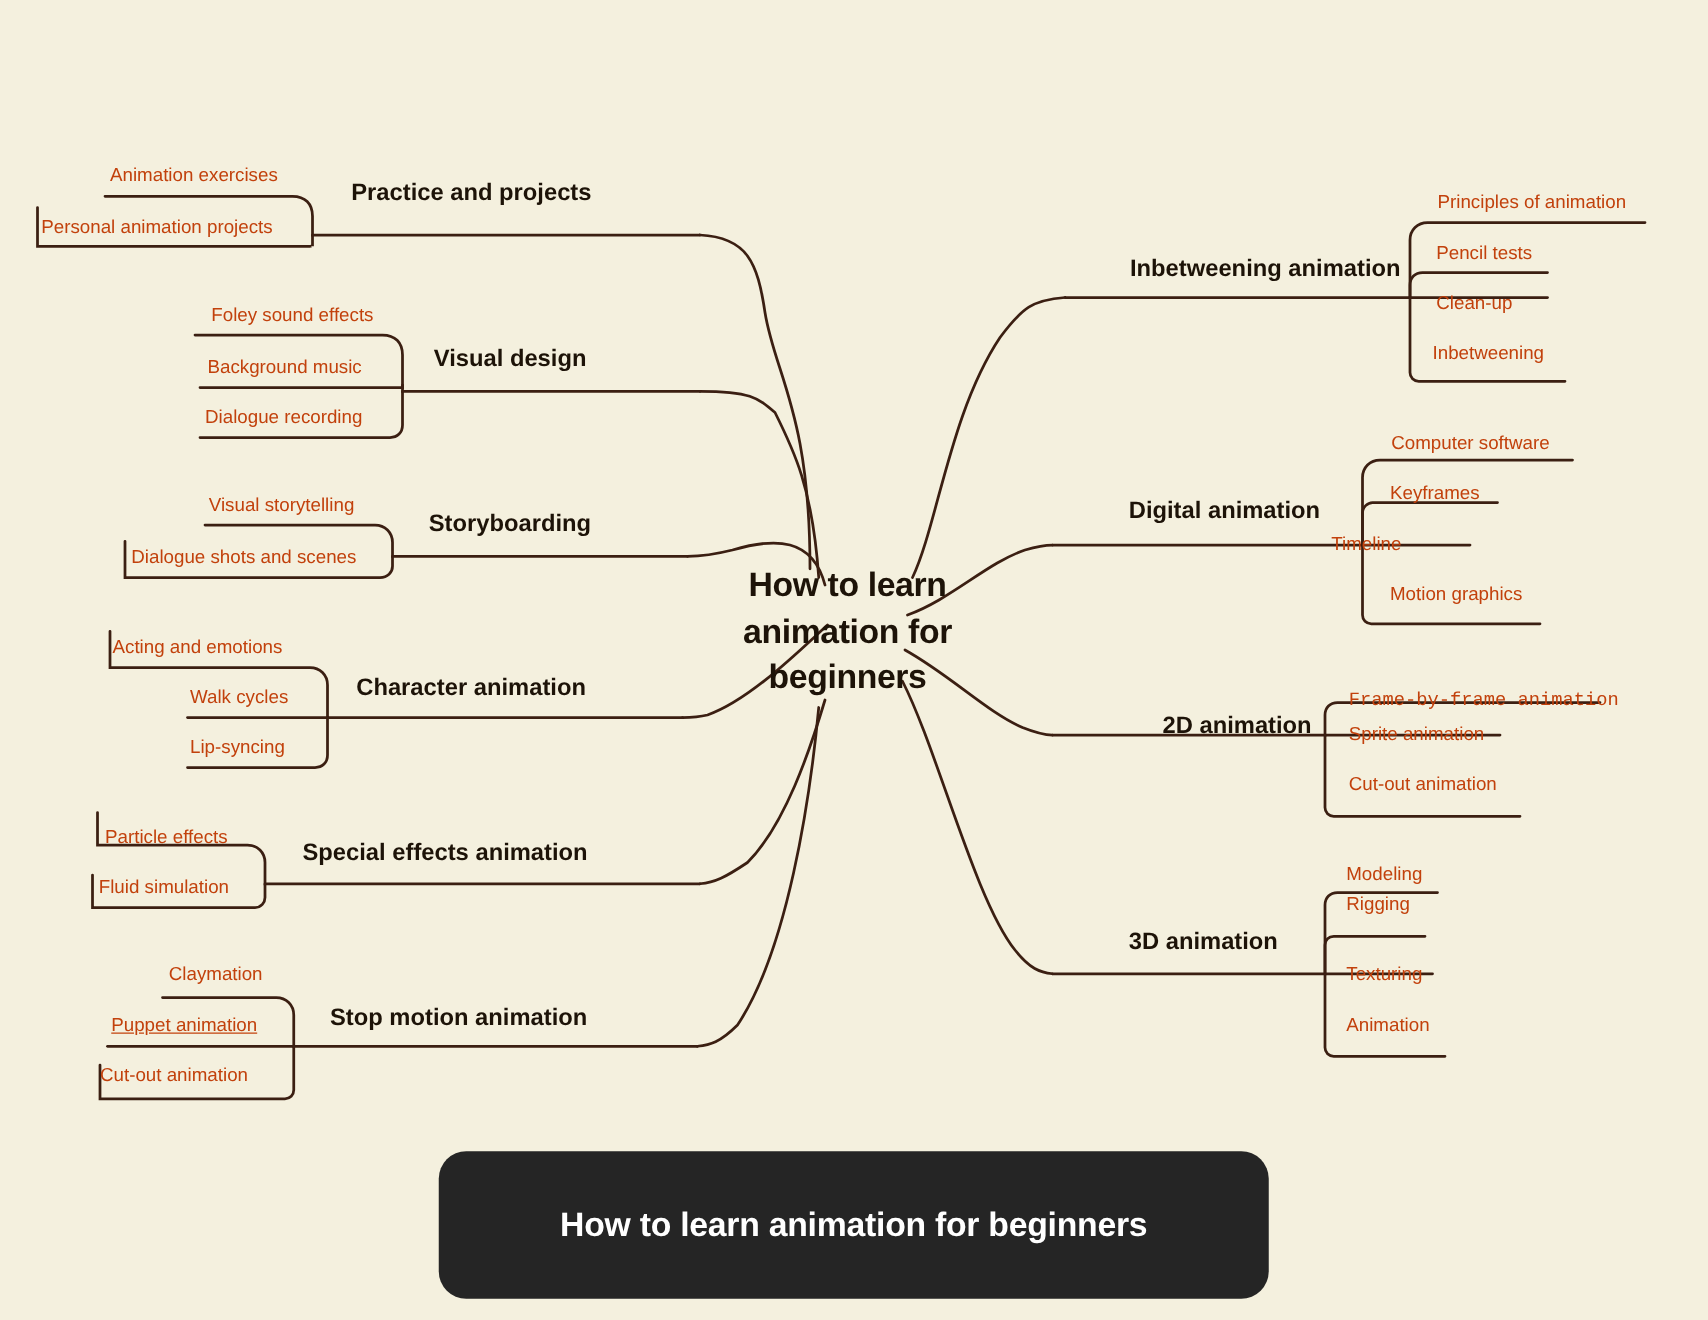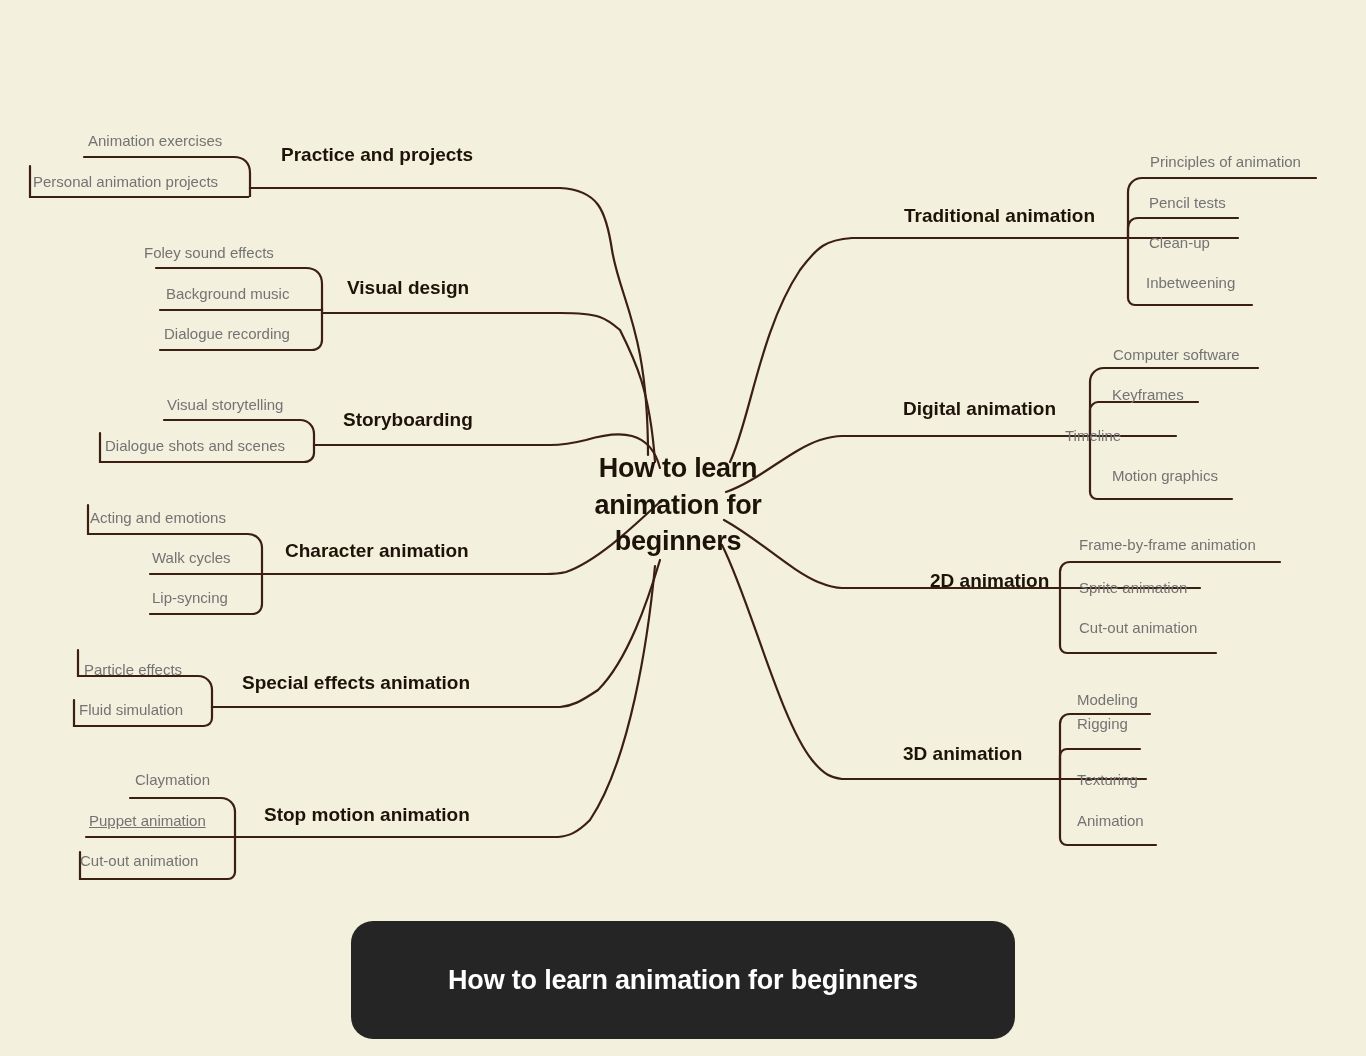--- a/index.html
+++ b/index.html
@@ -42,21 +42,21 @@
   .branch-label {
     position: absolute;
     font-size: 19px;
     font-weight: bold;
     color: #1d1308;
     white-space: nowrap;
   }
   .leaf-label {
     position: absolute;
     font-size: 15px;
-    color: #737373;
+    color: #c2410c;
     white-space: nowrap;
   }
   .footer-pill {
     position: absolute;
     left: 351px;
     top: 921px;
     width: 664px;
     height: 118px;
     background: #252525;
     border-radius: 22px;
@@ -134,54 +134,54 @@
 <div class="branch-label" style="left:281px; top:144px;">Practice and projects</div>
 <div class="branch-label" style="left:347px; top:277px;">Visual design</div>
 <div class="branch-label" style="left:343px; top:409px;">Storyboarding</div>
 <div class="branch-label" style="left:285px; top:540px;">Character animation</div>
 <div class="branch-label" style="left:242px; top:672px;">Special effects animation</div>
 <div class="branch-label" style="left:264px; top:804px;">Stop motion animation</div>
 
 <div class="leaf-label" style="left:88px; top:132px;">Animation exercises</div>
 <div class="leaf-label" style="left:33px; top:173px;">Personal animation projects</div>
 
-<div class="leaf-label" style="left:144px; top:244px;">Foley sound effects</div>
+<div class="leaf-label" style="left:169px; top:244px;">Foley sound effects</div>
 <div class="leaf-label" style="left:166px; top:285px;">Background music</div>
 <div class="leaf-label" style="left:164px; top:325px;">Dialogue recording</div>
 
 <div class="leaf-label" style="left:167px; top:396px;">Visual storytelling</div>
 <div class="leaf-label" style="left:105px; top:437px;">Dialogue shots and scenes</div>
 
 <div class="leaf-label" style="left:90px; top:509px;">Acting and emotions</div>
 <div class="leaf-label" style="left:152px; top:549px;">Walk cycles</div>
 <div class="leaf-label" style="left:152px; top:589px;">Lip-syncing</div>
 
 <div class="leaf-label" style="left:84px; top:661px;">Particle effects</div>
 <div class="leaf-label" style="left:79px; top:701px;">Fluid simulation</div>
 
 <div class="leaf-label" style="left:135px; top:771px;">Claymation</div>
 <div class="leaf-label" style="left:89px; top:812px;text-decoration:underline;">Puppet animation</div>
 <div class="leaf-label" style="left:80px; top:852px;">Cut-out animation</div>
 
-<div class="branch-label" style="left:904px; top:205px;">Traditional animation</div>
+<div class="branch-label" style="left:904px; top:205px;">Inbetweening animation</div>
 <div class="branch-label" style="left:903px; top:398px;">Digital animation</div>
 <div class="branch-label" style="left:903px; top:570px;margin-left:27px;">2D animation</div>
 <div class="branch-label" style="left:903px; top:743px;">3D animation</div>
 
 <div class="leaf-label" style="left:1150px; top:153px;">Principles of animation</div>
 <div class="leaf-label" style="left:1149px; top:194px;text-align:right;">Pencil tests</div>
 <div class="leaf-label" style="left:1149px; top:234px;">Clean-up</div>
 <div class="leaf-label" style="left:1146px; top:274px;">Inbetweening</div>
 
 <div class="leaf-label" style="left:1113px; top:346px;">Computer software</div>
 <div class="leaf-label" style="left:1112px; top:386px;">Keyframes</div>
 <div class="leaf-label" style="left:1065px; top:427px;">Timeline</div>
 <div class="leaf-label" style="left:1112px; top:467px;">Motion graphics</div>
 
-<div class="leaf-label" style="left:1079px; top:536px;">Frame-by-frame animation</div>
+<div class="leaf-label" style="left:1079px; top:552px;font-family:Liberation Mono, monospace;">Frame-by-frame animation</div>
 <div class="leaf-label" style="left:1079px; top:579px;">Sprite animation</div>
 <div class="leaf-label" style="left:1079px; top:619px;">Cut-out animation</div>
 
 <div class="leaf-label" style="left:1077px; top:691px;">Modeling</div>
 <div class="leaf-label" style="left:1077px; top:715px;">Rigging</div>
 <div class="leaf-label" style="left:1077px; top:771px;">Texturing</div>
 <div class="leaf-label" style="left:1077px; top:812px;">Animation</div>
 
 <div class="footer-pill">
   <span class="footer-text">How to learn animation for beginners</span>

